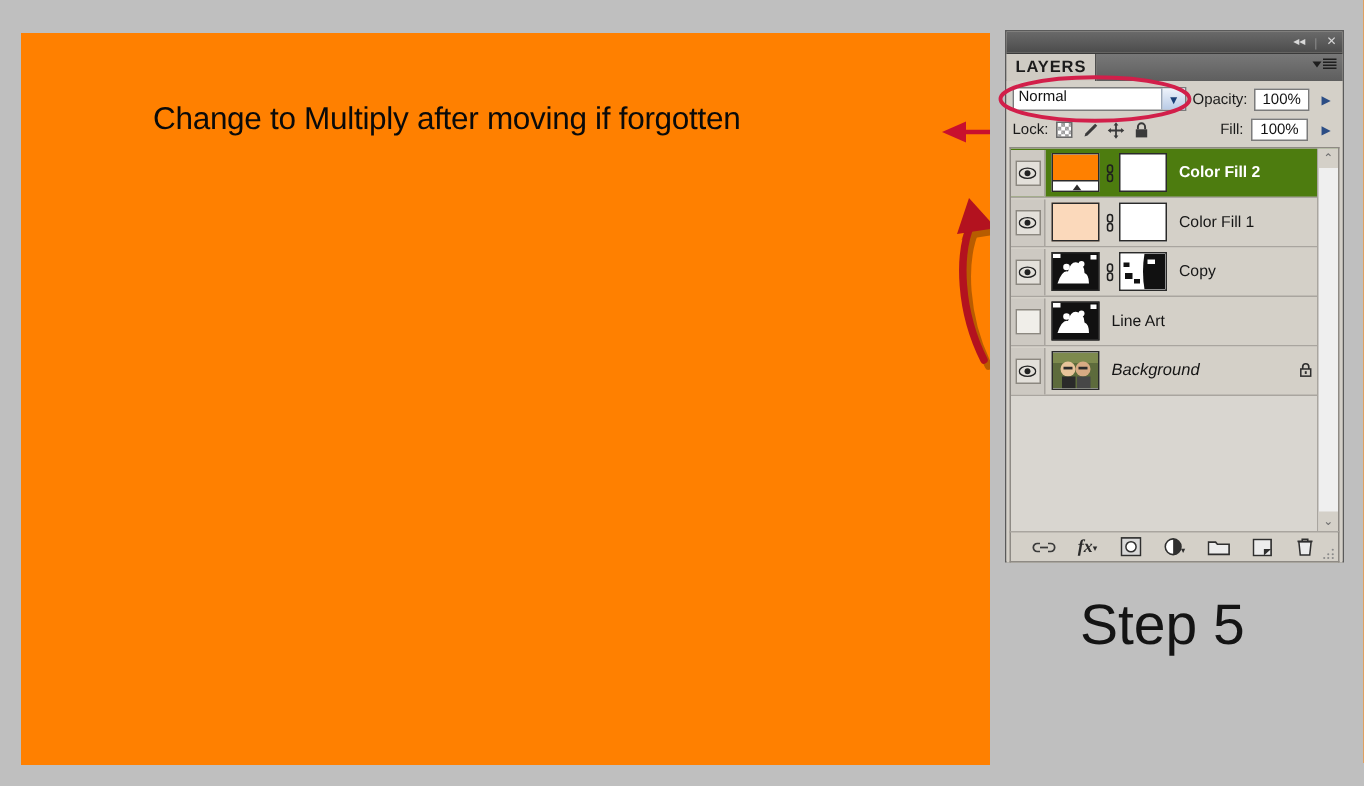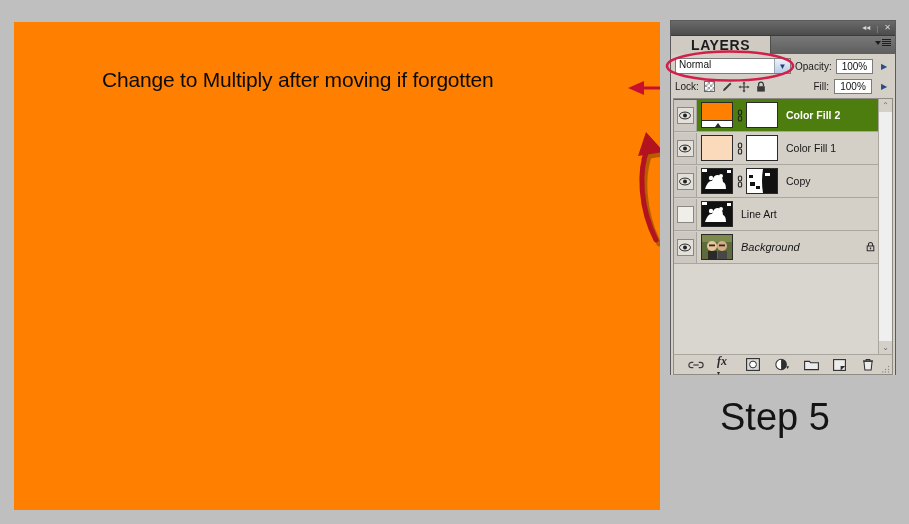--- a/index.html
+++ b/index.html
@@ -43,22 +43,22 @@
   .tb-btn{color:#d8d8d8;font-size:8px;line-height:8px;cursor:pointer;}
   .tb-sep{color:#8e8e8e;font-size:8px;}
 
   .panel-tabbar{
     height:18px;
     background:linear-gradient(#787878,#5e5e5e);
     display:flex;align-items:stretch;position:relative;
   }
   .panel-tab{
     background:#cfcbc3;
-    color:#1c1c1c;font-size:14px;font-weight:bold;letter-spacing:.6px;
-    display:flex;align-items:center;padding:0 20px;
+    color:#1c1c1c;font-size:11px;font-weight:bold;letter-spacing:.6px;
+    display:flex;align-items:center;padding:0 6px;
     border-right:1px solid #4e4e4e;
   }
   .panel-menu-btn{
     position:absolute;right:4px;top:3px;
     display:flex;align-items:center;gap:1px;cursor:pointer;
   }
   .menu-tri{width:0;height:0;border-left:3px solid transparent;border-right:3px solid transparent;border-top:4px solid #1e1e1e;}
   .menu-lines{display:flex;flex-direction:column;gap:1px;}
   .menu-lines i{display:block;width:9px;height:1px;background:#1e1e1e;}
 
@@ -156,21 +156,21 @@
   }
   .vs-btn{width:13px;height:13px;background:#d4d0c8;display:flex;align-items:center;justify-content:center;color:#6f6f6f;font-size:8px;}
 
   .panel-footer{
     height:19px;margin:0 2px;
     background:#d4d0c8;
     border:1px solid #8e8a84;border-top:1px solid #a9a59f;
     display:flex;align-items:center;justify-content:center;gap:13px;
     position:relative;
   }
-  .foot-ico{width:16px;height:15px;display:flex;align-items:flex-start;justify-content:center;color:#2f2f2f;flex-direction:column;}
+  .foot-ico{width:16px;height:15px;display:flex;align-items:center;justify-content:center;color:#2f2f2f;}
   .grip{position:absolute;right:2px;bottom:1px;width:8px;height:8px;}
 
   
   #step-label{
     position:absolute;left:720px;top:396px;
     font-size:38px;color:#141414;
     font-family:"Liberation Sans", sans-serif;
   }
 
   

